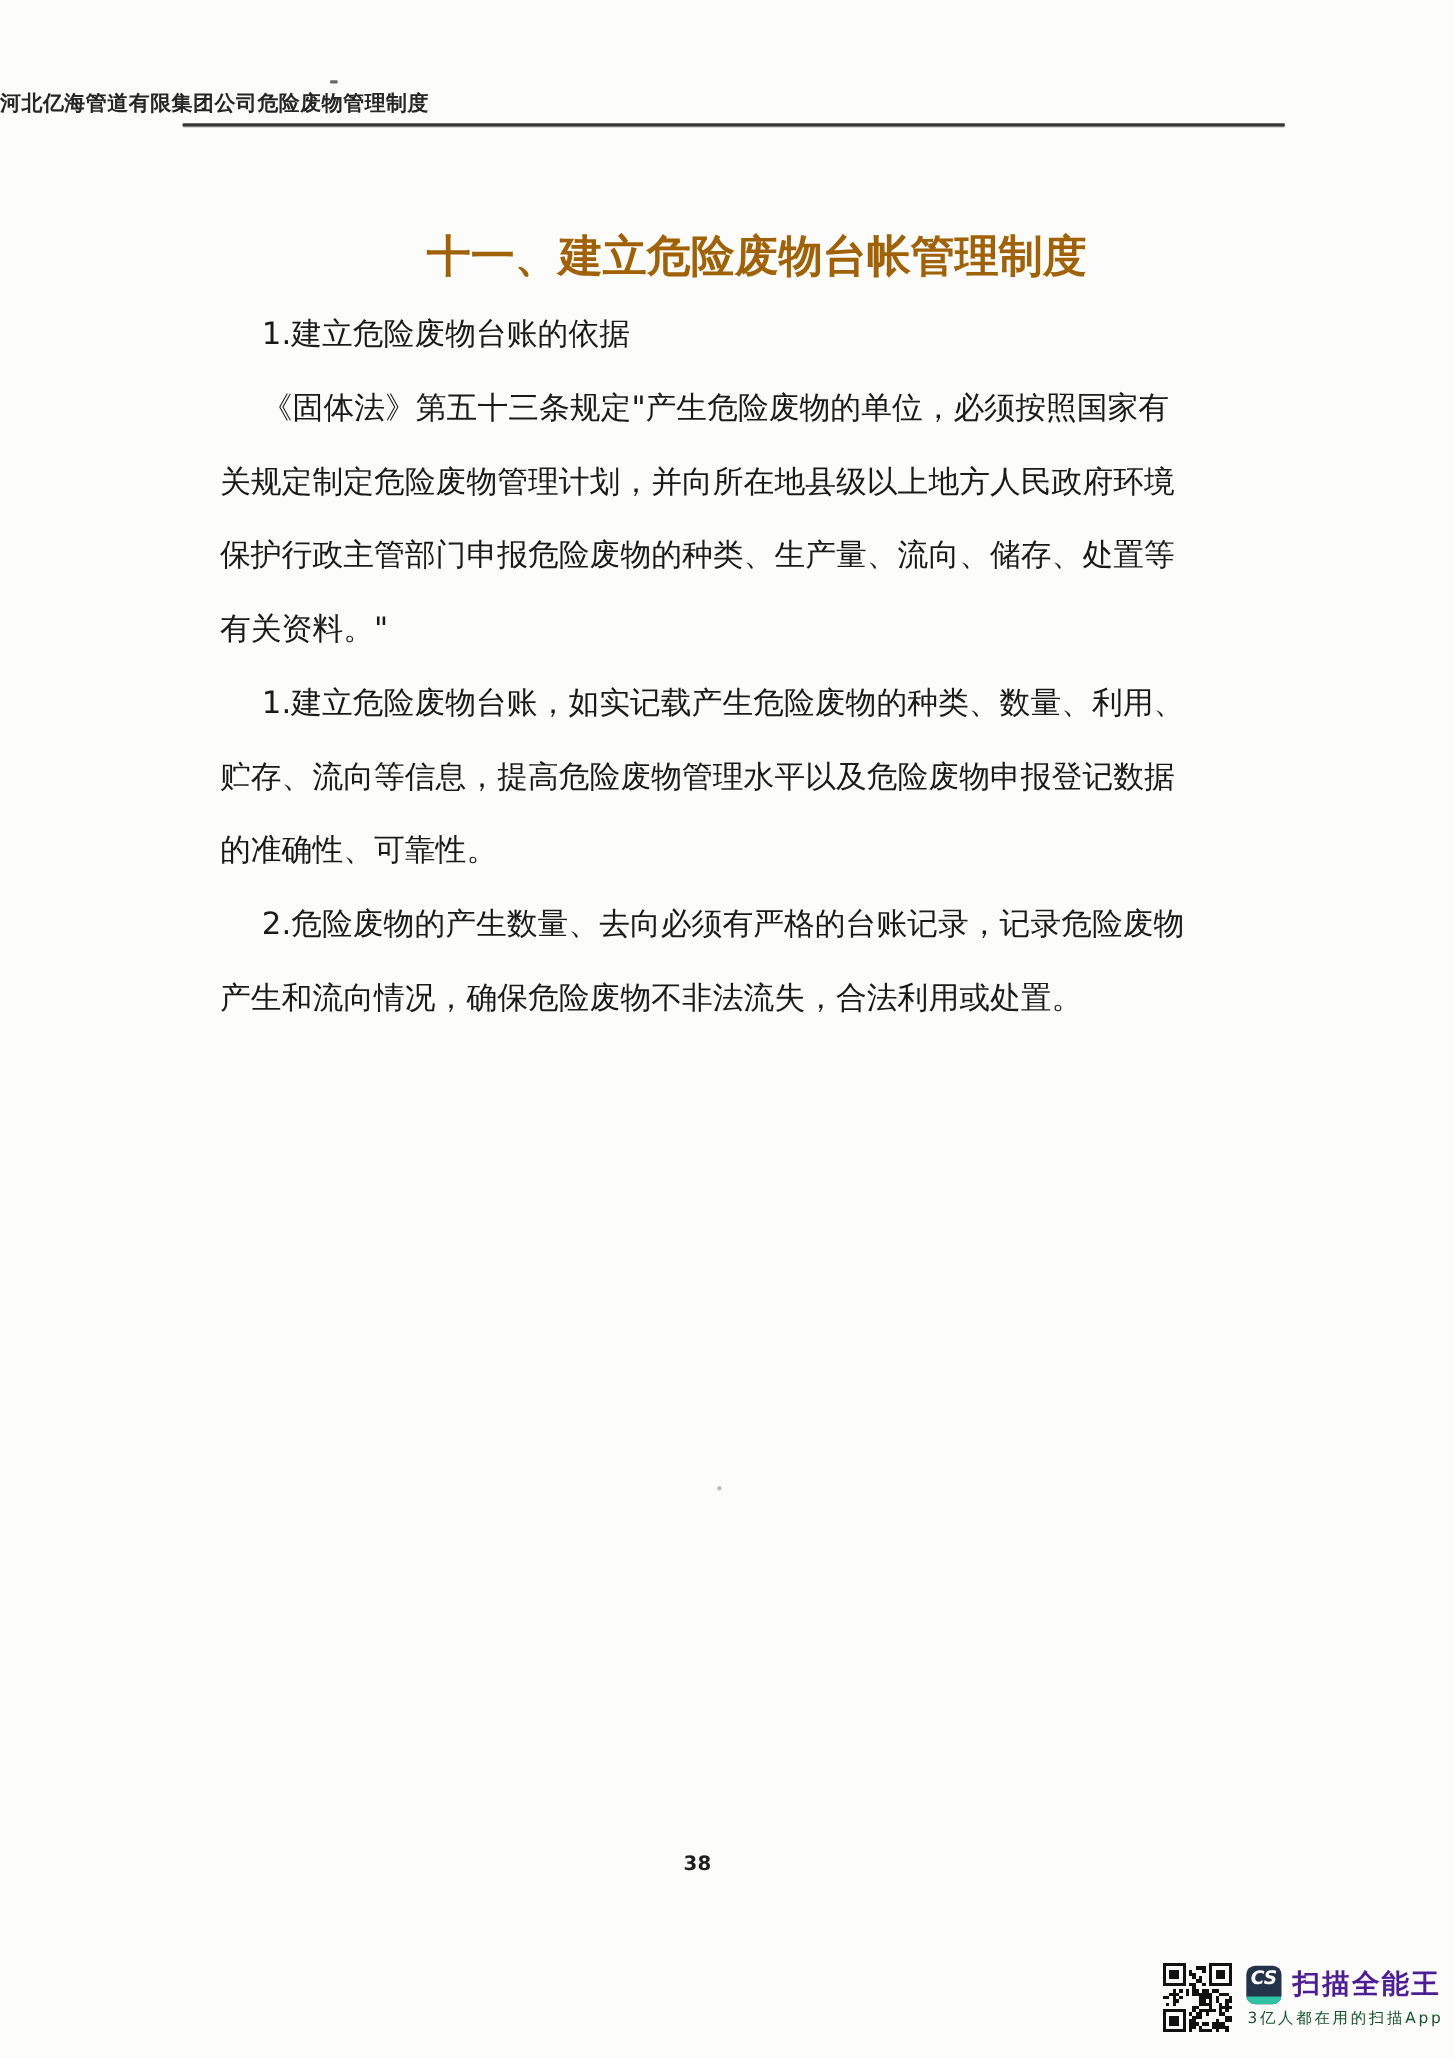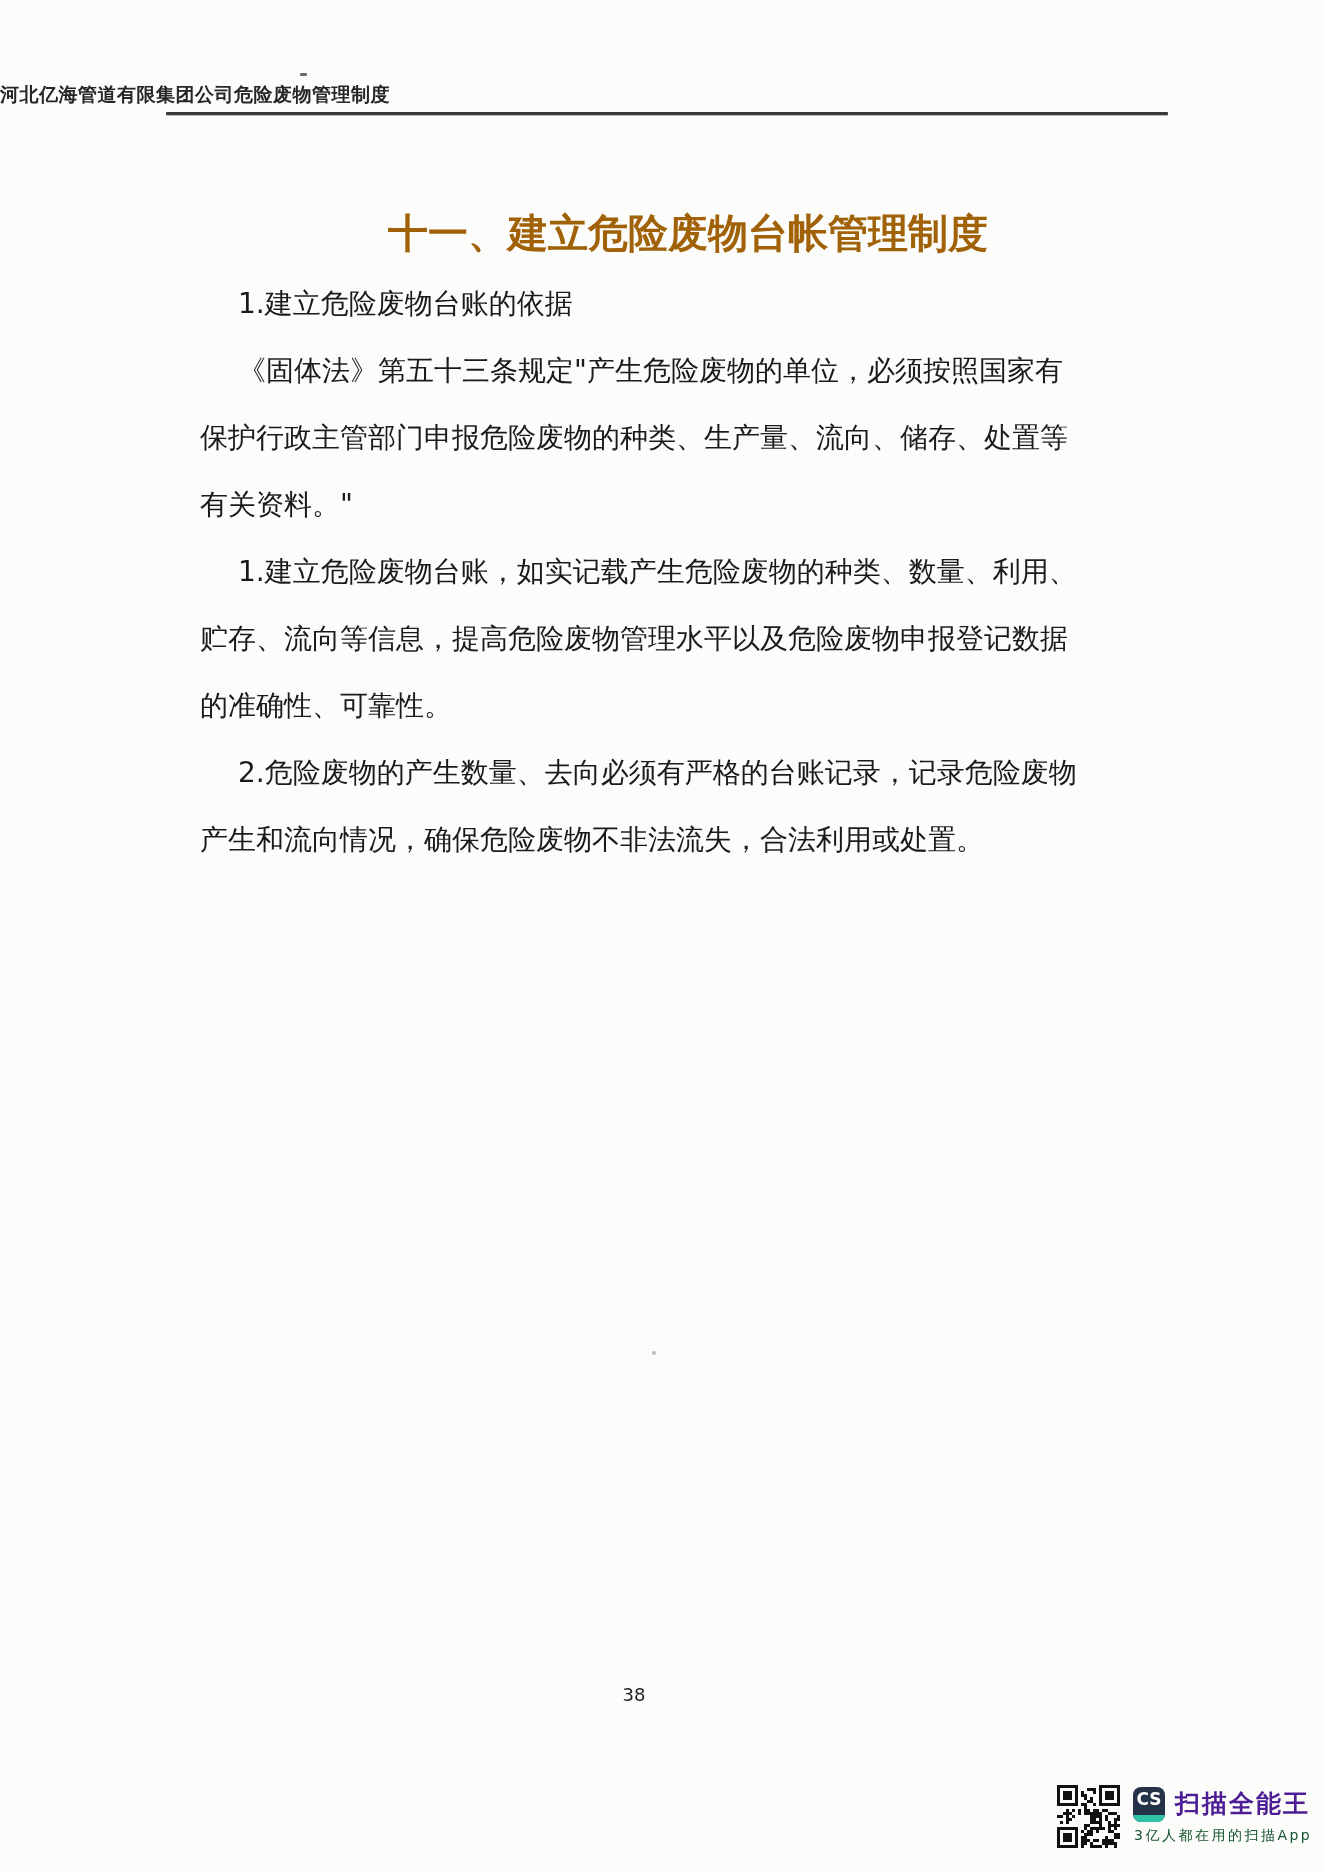--- a/index.html
+++ b/index.html
@@ -46,21 +46,21 @@
   }
   .body-text .line{
     height:67px;line-height:67px;
     white-space:nowrap;
   }
   .body-text .line.indent{padding-left:38px;}
   
   .page-number{
     position:absolute;top:1684px;left:604px;width:60px;
     text-align:center;
-    font-size:18px;font-weight:400;color:#1f1f1f;
+    font-size:18px;font-weight:700;color:#1f1f1f;
   }
   
   .speck-dot{
     position:absolute;top:1351px;left:652px;
     width:4px;height:4px;border-radius:50%;
     background:#bdbdbd;
   }
   .speck-dash{
     position:absolute;top:73px;left:300px;
     width:7px;height:3px;
@@ -69,20 +69,21 @@
   
   .qr{
     position:absolute;top:1784px;left:1057px;
   }
   .cs-badge{
     position:absolute;top:1787px;left:1133px;
     width:32px;height:35px;
     background:#24324a;
     border-radius:8px;
     overflow:hidden;
+    font-style:italic;
   }
   .cs-badge .cs-label{
     position:absolute;top:2px;left:0;width:100%;
     text-align:center;
     color:#ffffff;
     font-size:17px;font-weight:bold;
     letter-spacing:0;
   }
   .cs-badge .cs-teal{
     position:absolute;bottom:0;left:0;
@@ -111,20 +112,21 @@
 <div class="page">
 
   <div class="header-text">河北亿海管道有限集团公司危险废物管理制度</div>
   <div class="header-rule"></div>
 
   <h1 class="doc-title">十一、建立危险废物台帐管理制度</h1>
 
   <main class="body-text">
     <div class="line indent">1.建立危险废物台账的依据</div>
     <div class="line indent">《固体法》第五十三条规定"产生危险废物的单位，必须按照国家有</div>
+    <div class="line">关规定制定危险废物管理计划，并向所在地县级以上地方人民政府环境</div>
     <div class="line">保护行政主管部门申报危险废物的种类、生产量、流向、储存、处置等</div>
     <div class="line">有关资料。"</div>
     <div class="line indent">1.建立危险废物台账，如实记载产生危险废物的种类、数量、利用、</div>
     <div class="line">贮存、流向等信息，提高危险废物管理水平以及危险废物申报登记数据</div>
     <div class="line">的准确性、可靠性。</div>
     <div class="line indent">2.危险废物的产生数量、去向必须有严格的台账记录，记录危险废物</div>
     <div class="line">产生和流向情况，确保危险废物不非法流失，合法利用或处置。</div>
   </main>
 
   <div class="page-number">38</div>

